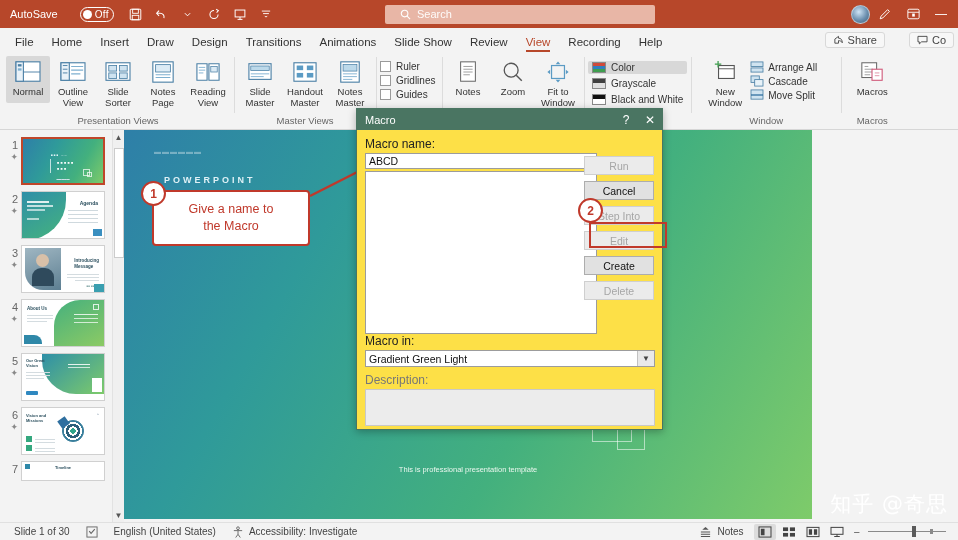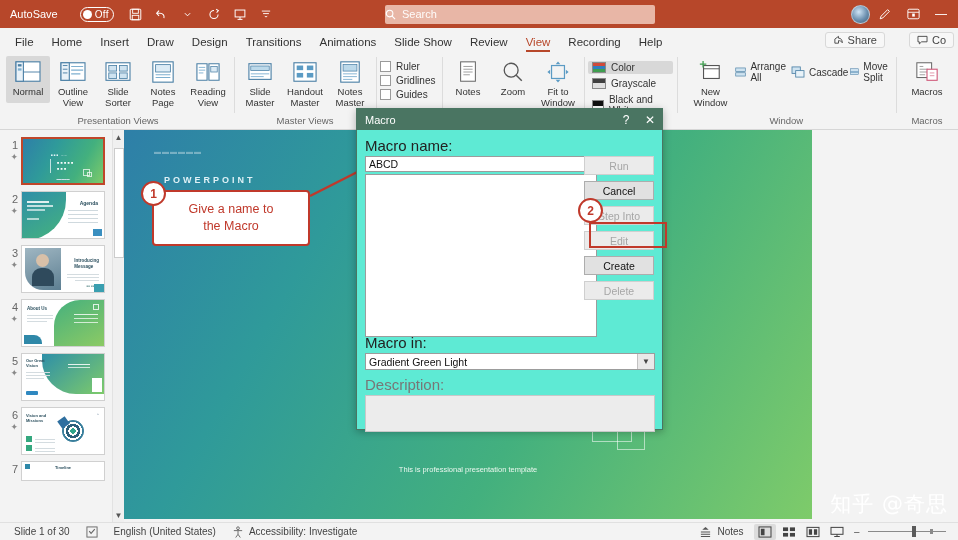--- a/index.html
+++ b/index.html
@@ -27,21 +27,21 @@
   .qat { display:flex; align-items:center; gap:2px; margin-left: 10px; }
   .qat .qbtn {
     width: 24px; height: 22px; display:flex; align-items:center; justify-content:center;
     color:#fff; font-size: 13px; border-radius:3px;
   }
   .doctitle { position:absolute; left:0; right:0; text-align:center; pointer-events:none; }
   .doctitle span { font-size: 11px; color:#fff; pointer-events:auto; }
   .searchbox {
     position:absolute; left: 385px; width: 270px; height: 19px;
     background: #e8b6a6; border-radius: 2px; display:flex; align-items:center;
-    padding: 0 0; gap:6px; color:#fff;
+    padding: 0 15px; gap:6px; color:#fff;
   }
   .searchbox .txt { font-size: 11px; color:#fff; opacity:.95; }
   .tb-right { position:absolute; right:4px; display:flex; align-items:center; gap:2px; }
   .avatar {
     width:19px;height:19px;border-radius:50%;
     background: radial-gradient(circle at 40% 35%, #cfe4f5 0%, #6b8fae 55%, #3f5b75 100%);
     border:1px solid rgba(255,255,255,.5);
   }
   .winbtn { width:26px;height:26px;display:flex;align-items:center;justify-content:center;color:#fff;font-size:12px;}
 
@@ -82,21 +82,21 @@
   .bigbtn.sel { background:#d8d8d8; }
   .bigbtn .lbl { font-size:9.5px; line-height:10.5px; color:#333; }
   .ico { width:28px; height:26px; display:flex; align-items:center; justify-content:center; }
   .chkcol { display:flex; flex-direction:column; gap:3px; padding-top:5px; }
   .chk { display:flex; align-items:center; gap:5px; font-size:10px; color:#333; }
   .chkbox { width:11px;height:11px;border:1px solid #9a9a9a;background:#fff; }
   .clrcol { display:flex; flex-direction:column; gap:3px; padding-top:5px; }
   .clritem { display:flex; align-items:center; gap:5px; font-size:10px; color:#333; padding:1px 4px; border-radius:2px;}
   .clritem.sel { background:#d8d8d8; }
   .swatch { width:14px; height:11px; border:1px solid #8a8a8a; }
-  .winlist { display:flex; flex-direction:row; gap:2px; padding-top:5px; }
+  .winlist { display:flex; flex-direction:column; gap:2px; padding-top:5px; }
   .winitem { display:flex; align-items:center; gap:4px; font-size:10px; color:#333; }
 
   
   .workspace { position:absolute; top:130px; left:0; right:0; bottom:18px; background:#f3f3f3; display:flex; }
   .thumbs {
     width: 124px; background:#f3f3f3; position:relative; overflow:hidden; padding-top:4px;
   }
   .thumbrow { display:flex; align-items:flex-start; gap:3px; padding: 3px 6px 3px 2px; }
   .thumbnum { width:16px; text-align:right; font-size:11px; color:#666; line-height:12px; padding-top:2px; }
   .thumbnum .star { display:block; font-size:9px; color:#888; }
@@ -136,31 +136,31 @@
   .badge {
     position:absolute; width:25px;height:25px;border-radius:50%;background:#fff;
     border:2.5px solid #c0392b; color:#c0392b; font-size:12px; font-weight:bold;
     display:flex;align-items:center;justify-content:center; z-index:60;
   }
   .arrow-svg { position:absolute; left:0; top:0; width:958px; height:540px; pointer-events:none; z-index:45; }
 
   
   .dialog {
     position:absolute; left:356px; top:108px; width:307px; height:322px;
-    background:#5eead4; border:1px solid #4a7562;
+    background:#fde047; border:1px solid #4a7562;
     box-shadow: 0 2px 8px rgba(0,0,0,.28); z-index:50;
   }
   .dlg-title {
     height:21px; background:#4a7562; color:#fff; display:flex; align-items:center;
     padding-left:8px; font-size:11px;
   }
   .dlg-title .spacer { flex:1; }
   .dlg-btn { width:24px; text-align:center; color:#fff; font-size:12px; }
   .dlg-body { padding:7px 8px 8px 8px; position:relative; height: calc(100% - 21px); }
-  .lbl { font-size:15px; color:#222; margin-bottom:2px; display:block; }
+  .lbl { font-size:12px; color:#222; margin-bottom:2px; display:block; }
   .txtinput {
     width:232px; height:16px; border:1px solid #9c9c9c; background:#fff;
     font-size:10.5px; padding:1px 3px; color:#111; display:flex; align-items:center;
   }
   .listbox { width:232px; height:163px; border:1px solid #9c9c9c; background:#fff; margin-top:2px; }
   .dlg-rightcol { position:absolute; right:8px; top:26px; width:70px; display:flex; flex-direction:column; gap:6px; }
   .dbtn {
     height:19px; border:1px solid #adadad; background:#e1e1e1; font-size:10.5px; color:#111;
     display:flex; align-items:center; justify-content:center;
   }

